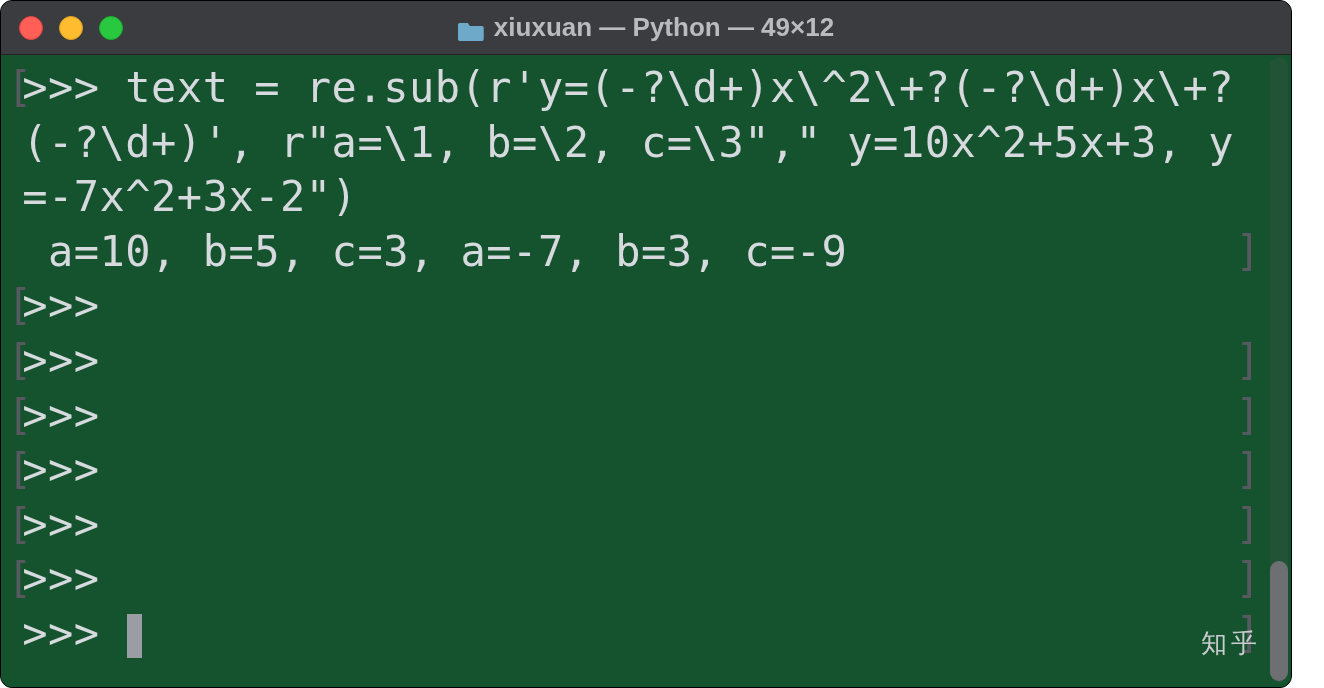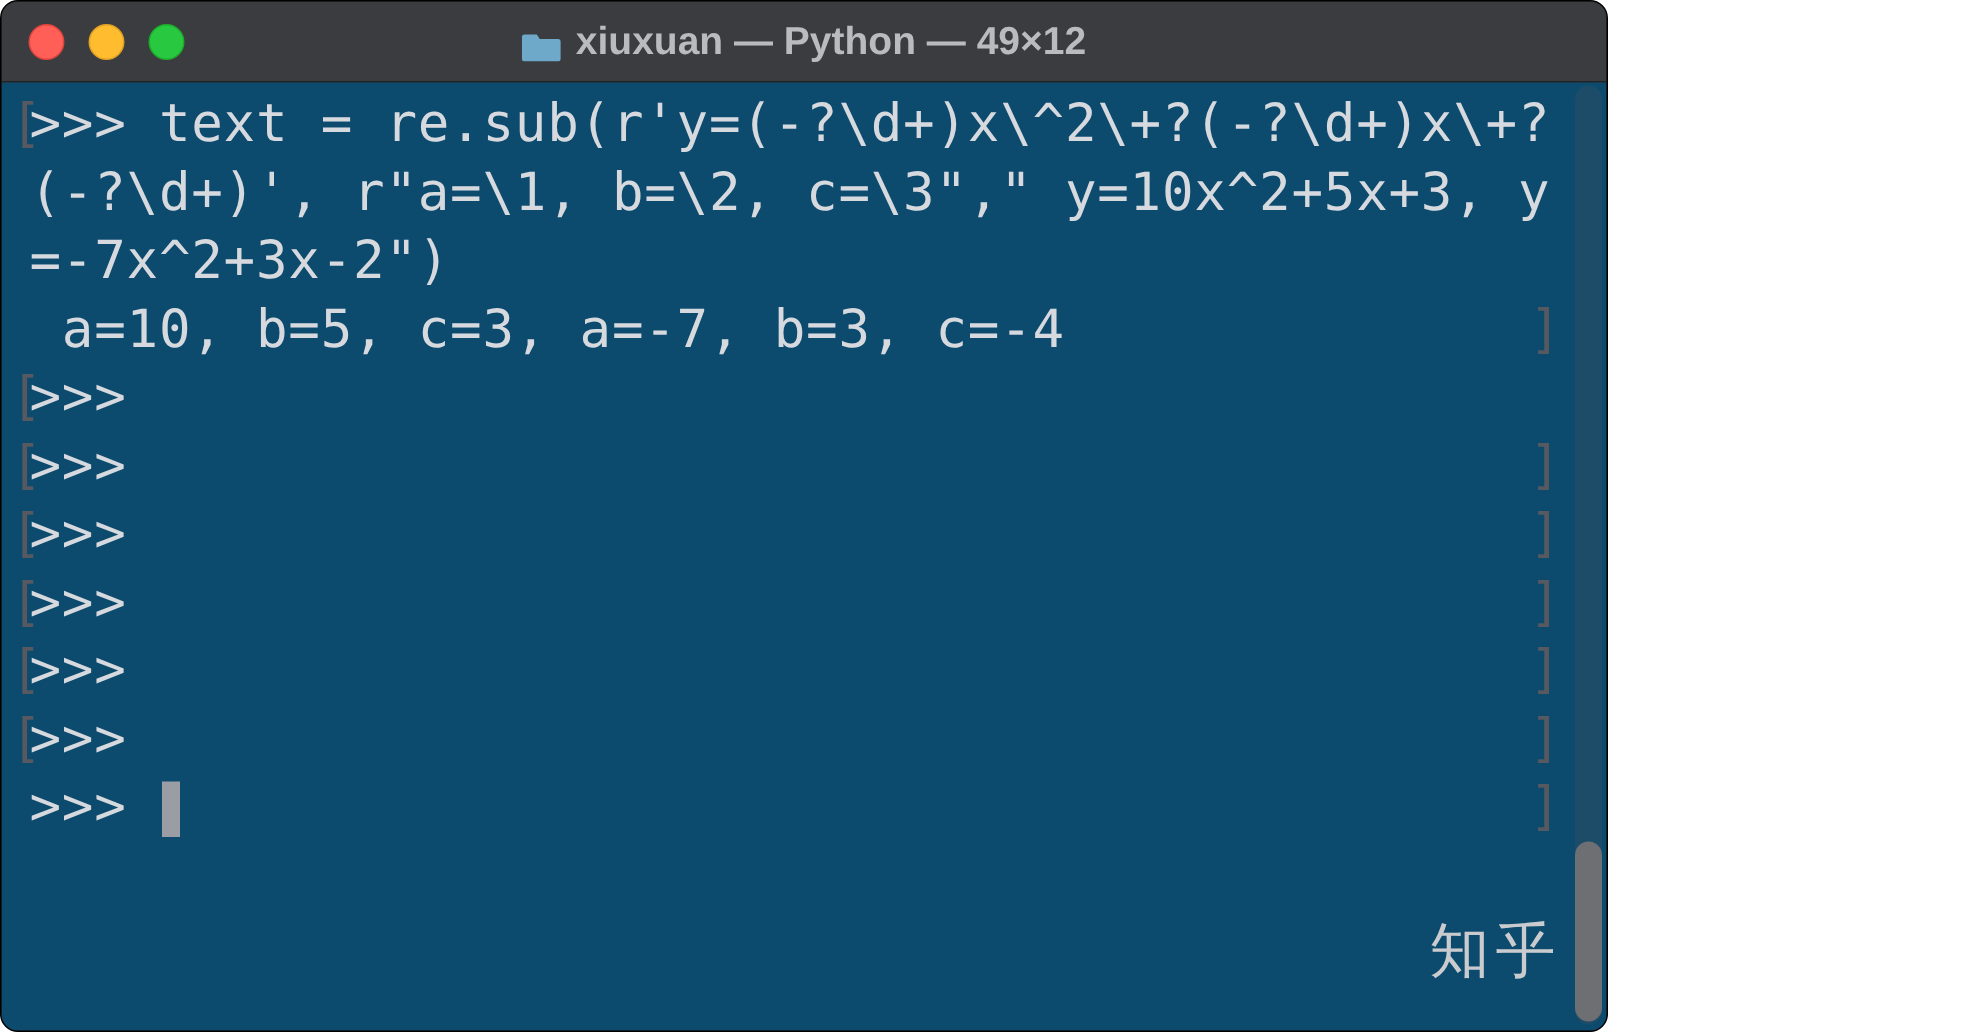--- a/index.html
+++ b/index.html
@@ -7,21 +7,21 @@
     background: #ffffff;
     width: 1324px;
     height: 688px;
     overflow: hidden;
     font-family: -apple-system, BlinkMacSystemFont, "Helvetica Neue", Arial, sans-serif;
   }
   .window {
     position: absolute;
     left: 0;
     top: 0;
-    width: 1072px;
+    width: 1292px;
     height: 688px;
     background: #1e2127;
     border-radius: 12px;
     overflow: hidden;
     border: 1px solid #000;
   }
   .titlebar {
     height: 54px;
     background: #3a3c3f;
     display: flex;
@@ -58,24 +58,24 @@
     width: 26px;
     height: 22px;
     display: inline-block;
   }
   .terminal-body {
     position: absolute;
     top: 54px;
     left: 0;
     right: 0;
     bottom: 0;
-    background: #0c4a6e;
+    background: #14532d;
     padding: 6px 6px;
     font-family: "SF Mono", ui-monospace, Menlo, Monaco, Consolas, monospace;
-    font-size: 35px;
+    font-size: 42px;
     line-height: 1.30;
     color: #d6d9de;
     letter-spacing: 0.5px;
   }
   .line {
     white-space: pre-wrap;
     word-break: break-all;
     position: relative;
   }
   .line::before {
@@ -128,21 +128,21 @@
     bottom: 26px;
     color: #c9cbce;
     font-size: 30px;
     font-weight: 400;
     letter-spacing: 2px;
     display: flex;
     align-items: center;
     gap: 14px;
   }
   .zhihu-chars {
-    font-size: 40px;
+    font-size: 26px;
     letter-spacing: 4px;
   }
 </style>
 </head>
 <body>
 
 <div class="window">
 
   <div class="titlebar">
     <div class="traffic-lights">
@@ -155,21 +155,21 @@
         <svg viewBox="0 0 26 22" width="26" height="22">
           <path d="M2 4 h8 l2 3 h12 a2 2 0 0 1 2 2 v11 a2 2 0 0 1 -2 2 h-22 a2 2 0 0 1 -2 -2 v-14 a2 2 0 0 1 2 -2 z" fill="#6fa9c9"></path>
         </svg>
       </span>
       <span>xiuxuan — Python — 49×12</span>
     </div>
   </div>
 
   <div class="terminal-body">
     <div class="line"><span class="line-content">&gt;&gt;&gt; text = re.sub(r'y=(-?\d+)x\^2\+?(-?\d+)x\+?(-?\d+)', r"a=\1, b=\2, c=\3"," y=10x^2+5x+3, y=-7x^2+3x-2")</span></div>
-    <div class="line no-brackets"><span class="line-content"> a=10, b=5, c=3, a=-7, b=3, c=-4</span></div>
+    <div class="line no-brackets"><span class="line-content"> a=10, b=5, c=3, a=-7, b=3, c=-9</span></div>
     <div class="line"><span class="line-content">&gt;&gt;&gt; </span></div>
     <div class="line"><span class="line-content">&gt;&gt;&gt; </span></div>
     <div class="line"><span class="line-content">&gt;&gt;&gt; </span></div>
     <div class="line"><span class="line-content">&gt;&gt;&gt; </span></div>
     <div class="line"><span class="line-content">&gt;&gt;&gt; </span></div>
     <div class="line"><span class="line-content">&gt;&gt;&gt; </span></div>
     <div class="line no-brackets"><span class="line-content"><span>&gt;&gt;&gt; </span><span class="cursor"></span></span></div>
   </div>
 
   <div class="scrollbar-track"></div>

